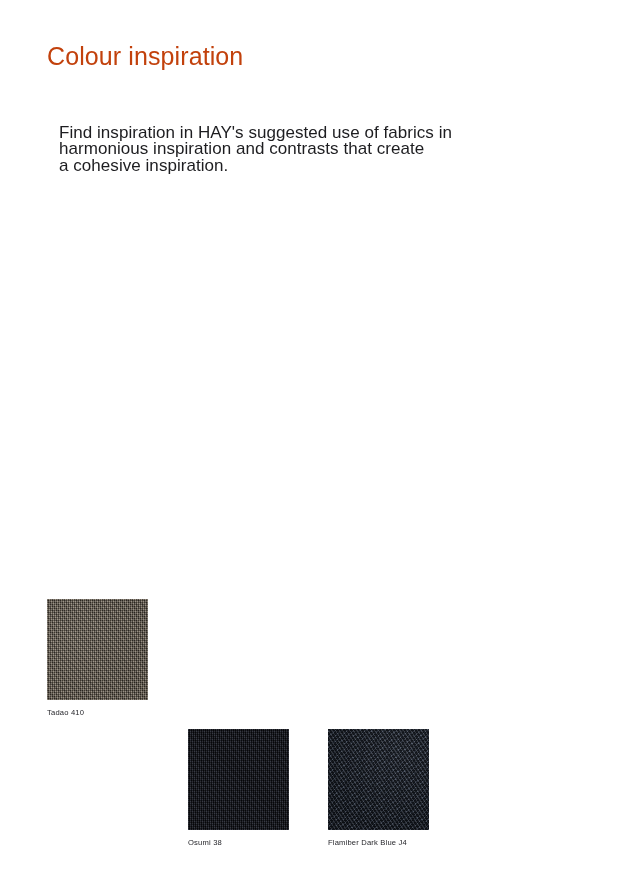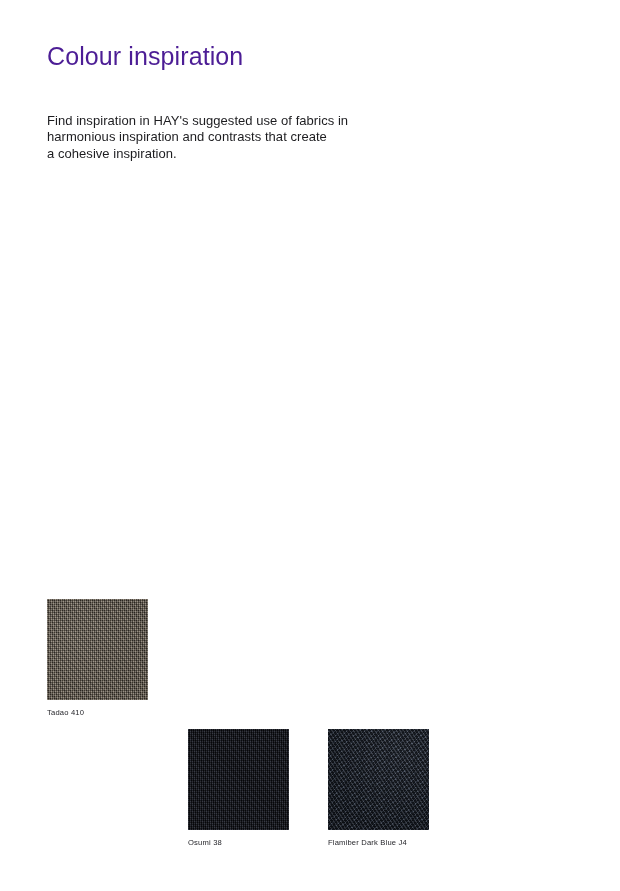--- a/index.html
+++ b/index.html
@@ -24,36 +24,36 @@
 
   
   .page-title {
     position: absolute;
     left: 47px;
     top: 41px;
     font-size: 25px;
     font-weight: 400;
     line-height: 30px;
     letter-spacing: 0.1px;
-    color: #4c1d95;
+    color: #c2410c;
     margin: 0;
     white-space: nowrap;
   }
 
   
   .intro {
     position: absolute;
     left: 47px;
     top: 113px;
     width: 330px;
-    font-size: 13px;
+    font-size: 17px;
     line-height: 16.4px;
     letter-spacing: 0.05px;
     color: #1d1d20;
-    margin: 0;
+    margin: 12px;
   }
   .intro-line { display: block; white-space: nowrap; }
 
   
   .swatch-grid {
     position: absolute;
     left: 47px;
     top: 599px;
     width: 500px;
   }

